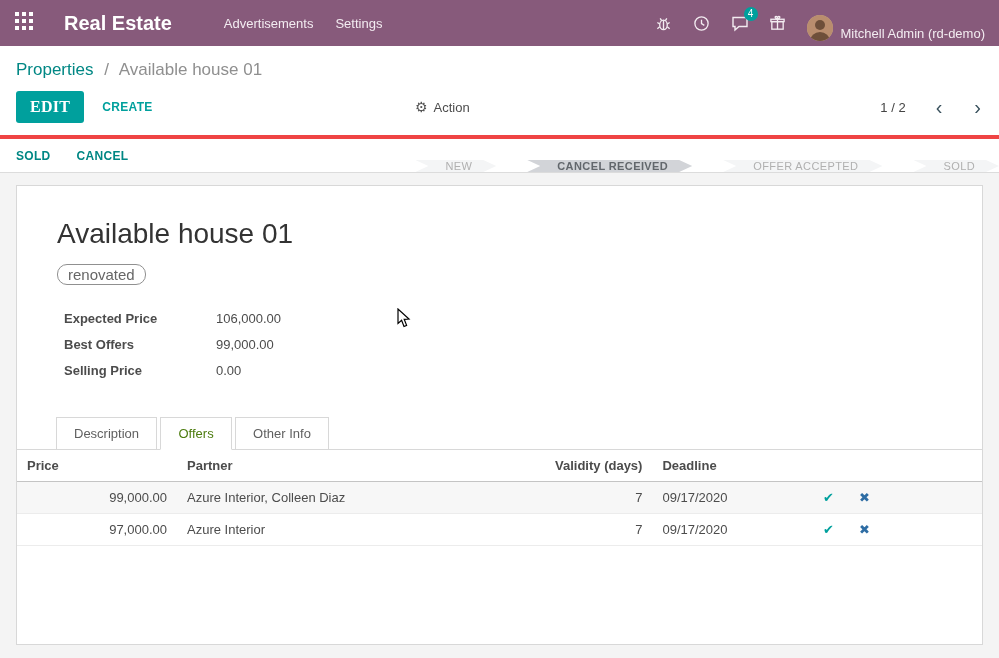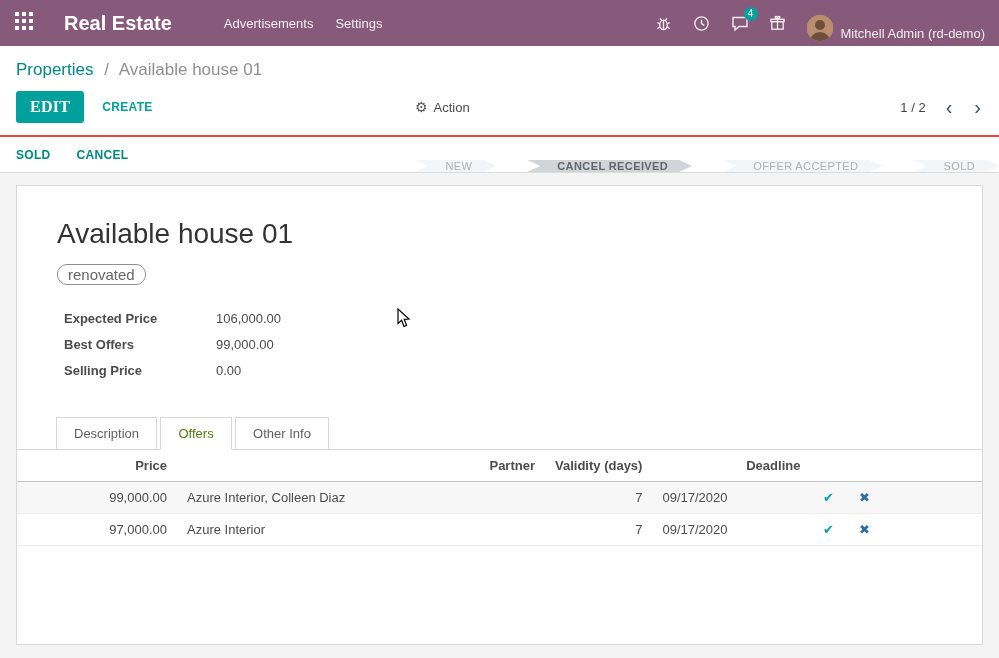--- a/index.html
+++ b/index.html
@@ -73,32 +73,32 @@
     color: #00A09D; font-size: 12px; font-weight: bold; letter-spacing: .3px;
     margin-left: 18px; cursor: pointer;
     font-family: "Liberation Sans", sans-serif;
   }
   .action-menu {
     position: absolute; left: 415px;
     display: flex; align-items: center; gap: 6px;
     font-size: 13px; color: #4c4c4c; cursor: pointer;
   }
   .action-menu .gear { font-size: 14px; color: #555; }
-  .pager { margin-left: auto; display: flex; align-items: center; gap: 18px; }
+  .pager { margin-left: auto; display: flex; align-items: center; gap: 28px; }
   .pager-value { font-size: 13px; color: #444; }
   .pager-btn {
     background: none; border: none; cursor: pointer;
     font-size: 20px; line-height: 1; color: #38505c; padding: 0 2px;
     font-family: "Liberation Sans", sans-serif;
   }
 
   
   .statusbar {
     background: #fff;
-    border-top: 2px solid #ef4444;
+    border-top: 4px solid #ef4444;
     border-bottom: 1px solid #dcdcdc;
     height: 38px;
     display: flex; align-items: stretch;
     padding-left: 16px;
   }
   .status-actions { display: flex; align-items: center; gap: 26px; }
   .status-btn {
     background: none; border: none; cursor: pointer;
     color: #008784; font-size: 12px; font-weight: bold; letter-spacing: .3px;
     font-family: "Liberation Sans", sans-serif;
@@ -154,21 +154,21 @@
     cursor: pointer;
   }
   .tab.active { color: #4d7c0f; border-bottom: 1px solid #fff; }
 
   
   table.offers { width: 100%; border-collapse: collapse; font-size: 13px; }
   table.offers th {
     font-weight: bold; color: #4c4c4c;
     padding: 8px 10px;
     border-bottom: 1px solid #c4c4c4;
-    text-align: right; white-space: nowrap;
+    text-align: left; white-space: nowrap;
   }
   table.offers td { padding: 7px 10px; border-bottom: 1px solid #ececec; color: #4c4c4c; }
   table.offers tr.offer-row:first-child td { background: #f7f7f7; }
   .col-price   { width: 160px; text-align: right; }
   .col-partner { width: 368px; }
   .col-valid   { width: 102px; text-align: right; }
   .col-deadline{ width: 158px; padding-left: 20px; }
   .col-btn     { width: 36px; text-align: center; }
   .col-spacer  { width: auto; }
   th.col-price, td.col-price { text-align: right; padding-right: 14px; }

